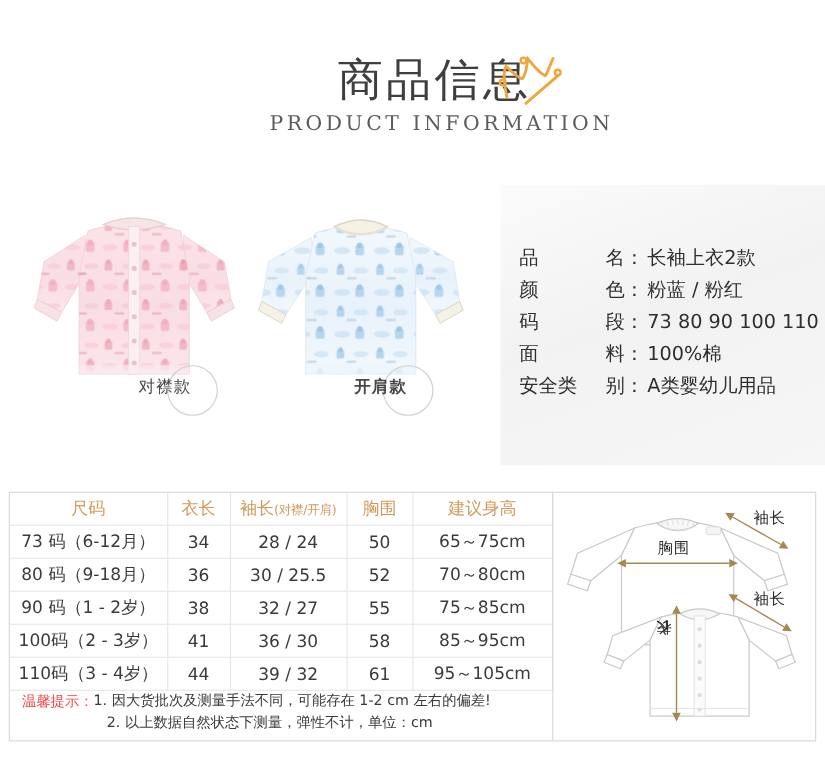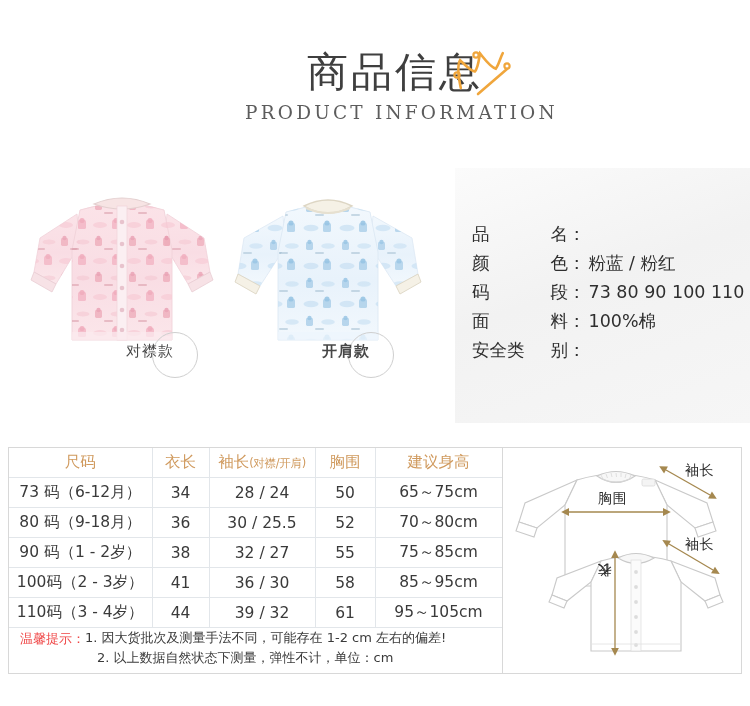--- a/index.html
+++ b/index.html
@@ -327,20 +327,21 @@
   <div class="caption-circle" style="left:348px; top:182px;"></div>
   <div class="photo-caption" style="left:322px; top:192px;font-weight:bold;">开肩款</div>
 
   <div class="spec-list">
     <div class="spec-row">
       <span class="spec-key">
         <span class="k-char">品</span>
         <span class="k-char">名</span>
       </span>
       <span class="spec-colon">：</span>
+      <span class="spec-val">长袖上衣2款</span>
     </div>
     <div class="spec-row">
       <span class="spec-key">
         <span class="k-char">颜</span>
         <span class="k-char">色</span>
       </span>
       <span class="spec-colon">：</span>
       <span class="spec-val">粉蓝 / 粉红</span>
     </div>
     <div class="spec-row">
@@ -358,20 +359,21 @@
       </span>
       <span class="spec-colon">：</span>
       <span class="spec-val">100%棉</span>
     </div>
     <div class="spec-row">
       <span class="spec-key wide-key">
         <span class="k-char">安全类</span>
         <span class="k-char">别</span>
       </span>
       <span class="spec-colon">：</span>
+      <span class="spec-val">A类婴幼儿用品</span>
     </div>
   </div>
 </div>
 
 <div class="table-area">
 
   <table class="size-table">
     <colgroup>
       <col class="col-size">
         <col class="col-len">

